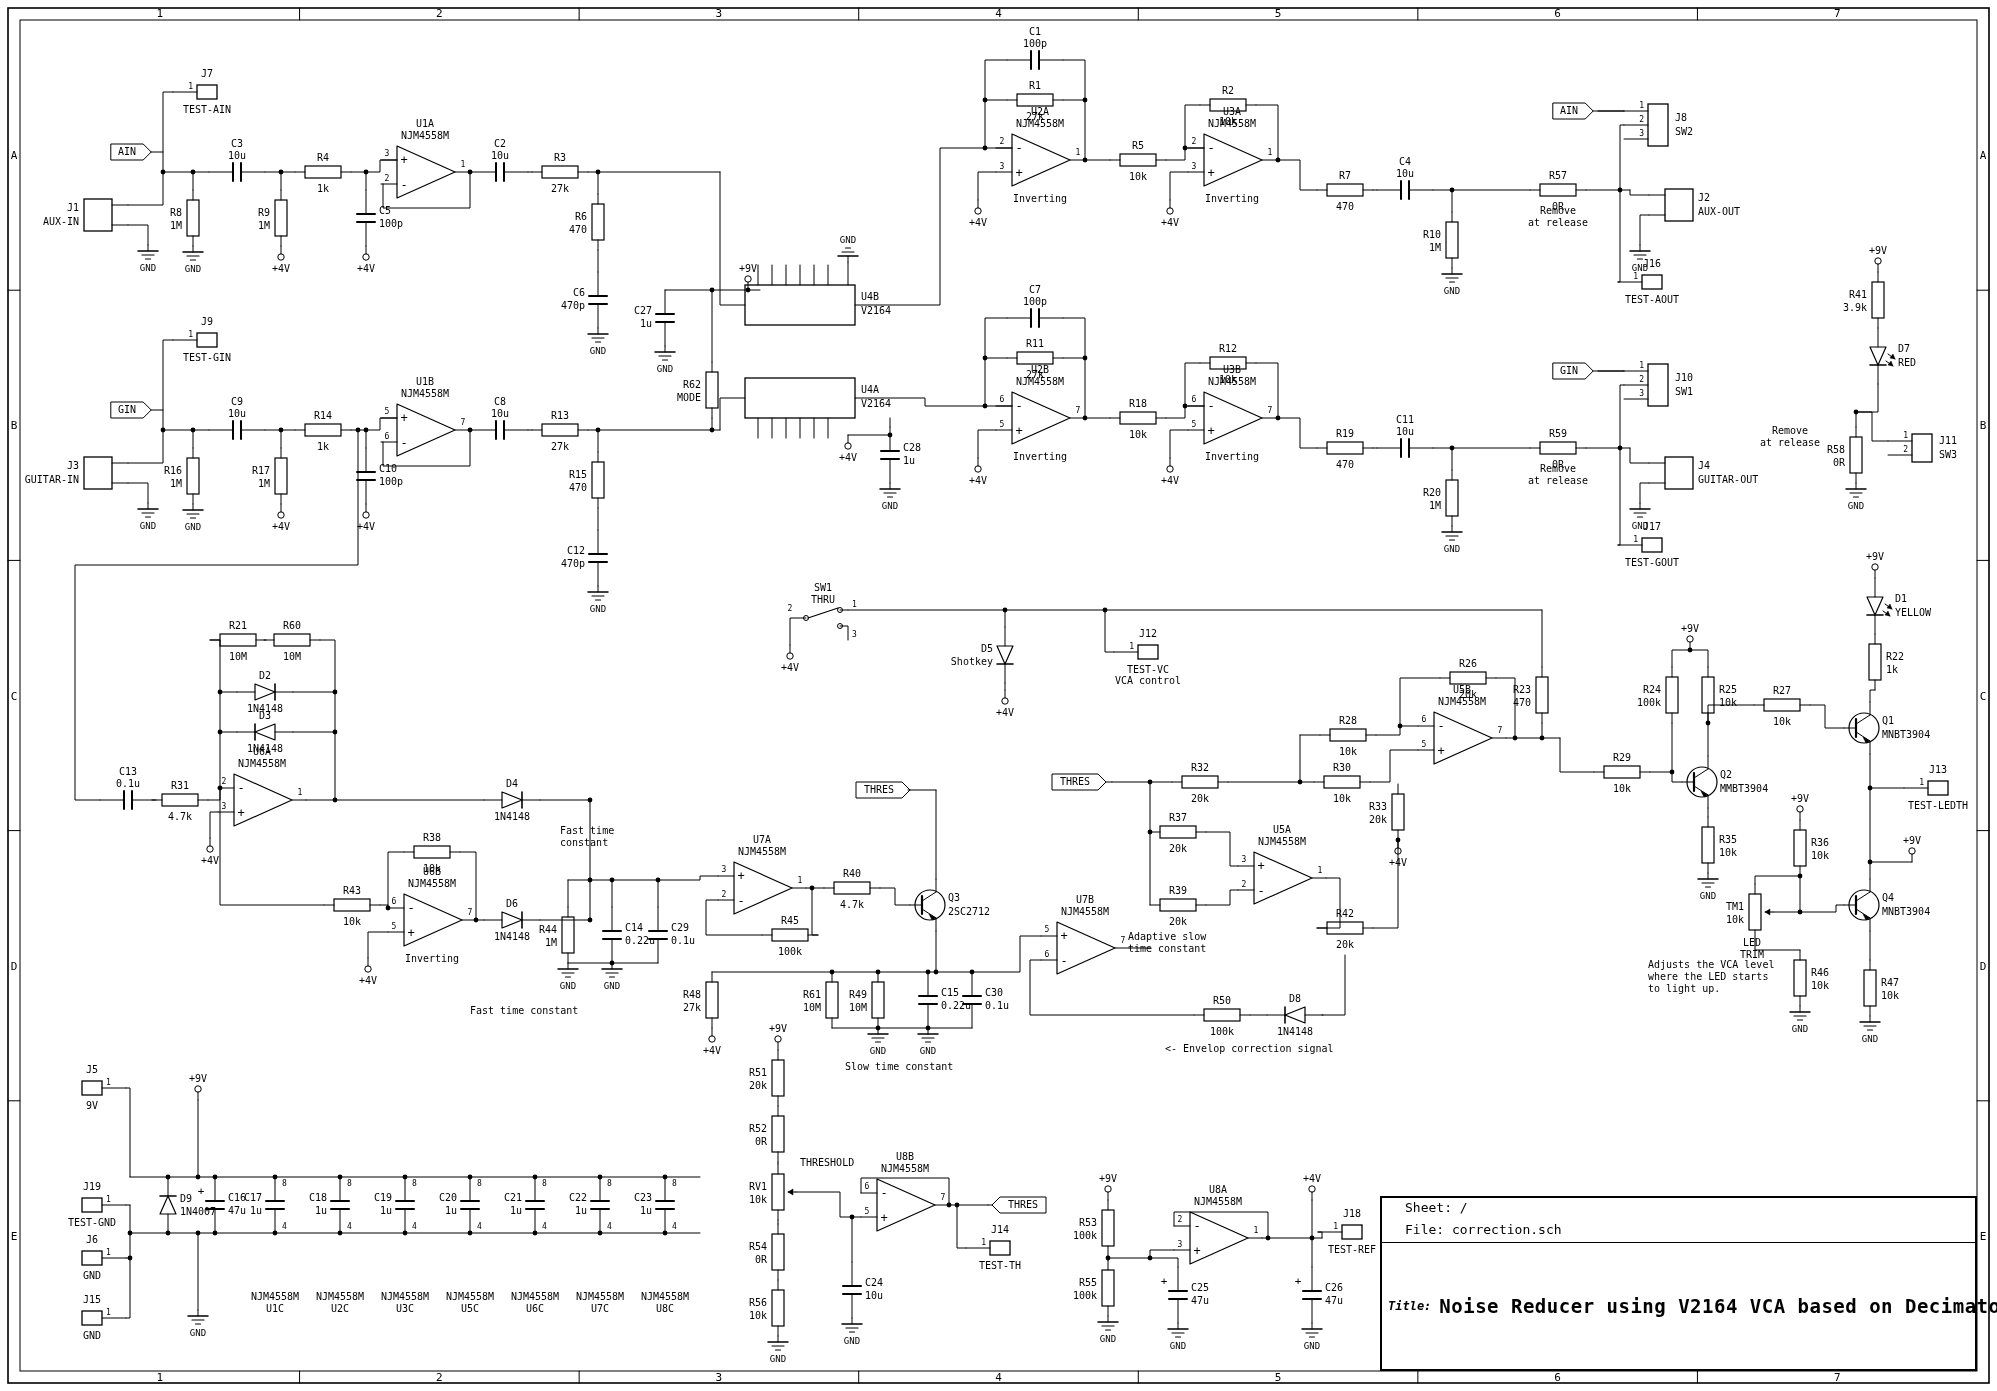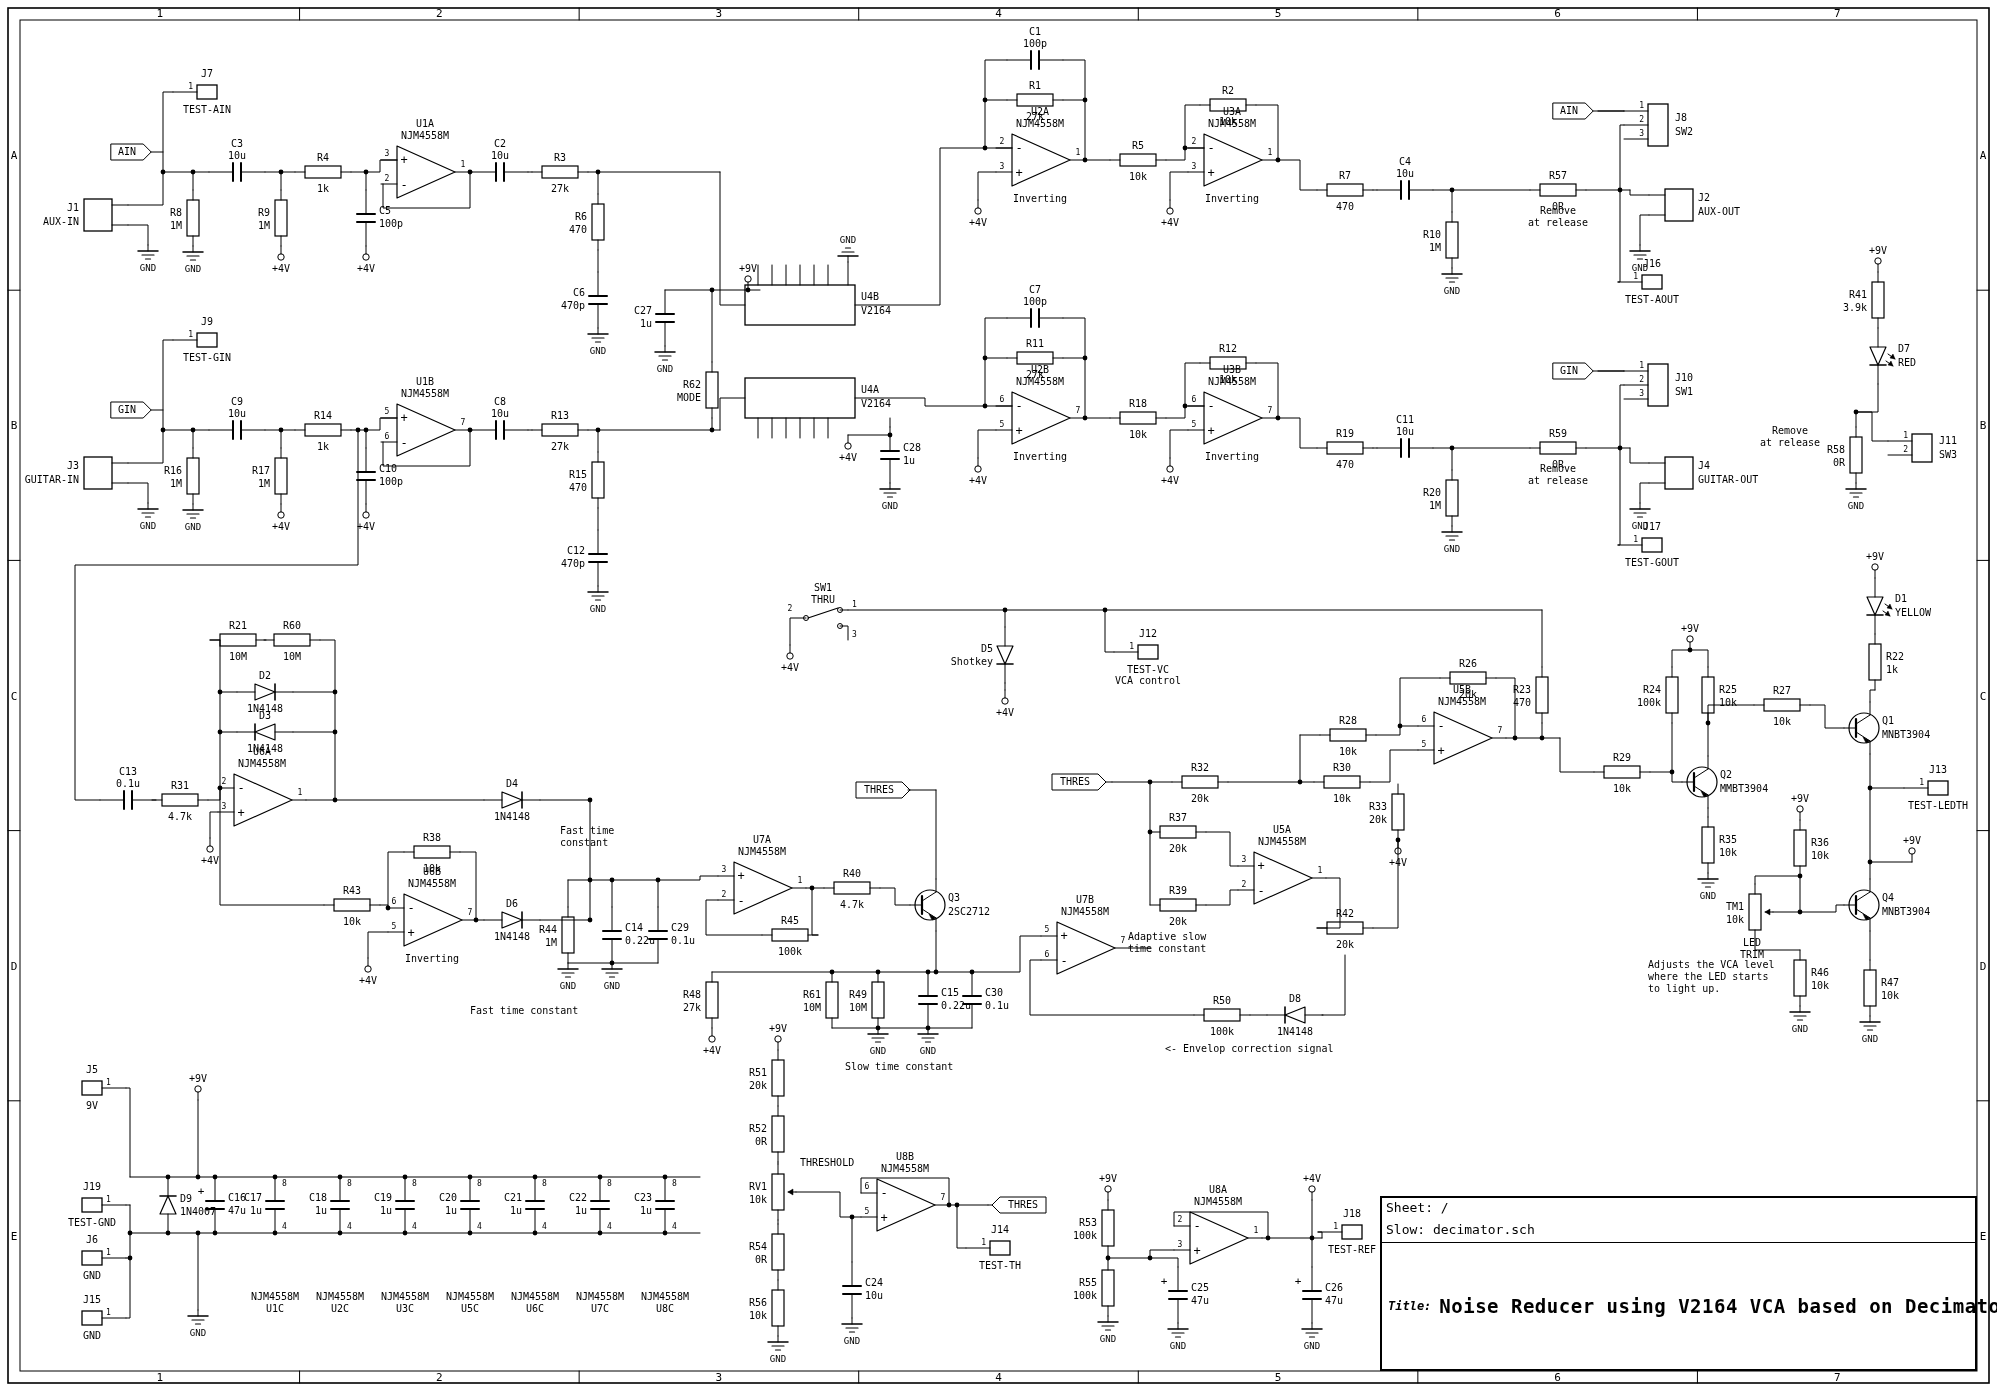--- a/index.html
+++ b/index.html
@@ -1,21 +1,21 @@
 <!DOCTYPE html>
 <html><head>
 <meta charset="utf-8">
 <style>
   html,body{margin:0;padding:0;background:#e8e8e8;}
   .page{position:relative;width:1997px;height:1391px;background:#ffffff;font-family:"DejaVu Sans Mono",monospace;}
   svg{position:absolute;left:0;top:0;}
   svg text{font-family:"DejaVu Sans Mono",monospace;fill:#000;}
   .tb{position:absolute;left:1380px;top:1196px;width:597px;height:175px;border:2px solid #000;box-sizing:border-box;
       background:#fff;font-size:13px;color:#000;display:flex;flex-direction:column;}
-  .tb-row{padding:2px 4px;height:22px;box-sizing:border-box;white-space:pre;}
+  .tb-row{padding:2px 23px;height:22px;box-sizing:border-box;white-space:pre;}
   .tb-title{flex:1;border-top:1px solid #000;display:flex;align-items:center;padding:0 6px;gap:8px;}
   .tlabel{font-weight:bold;font-style:italic;font-size:12px;}
   .ttext{font-size:19px;font-weight:bold;letter-spacing:0.5px;white-space:nowrap;}
   .tb-grid{display:grid;grid-template-columns:155px 300px 1fr;border-top:1px solid #000;}
   .cell{padding:3px 6px;box-sizing:border-box;height:26px;white-space:pre;}
   .cell.date,.cell.rev,.cell.id{border-left:1px solid #000;}
   .cell.tool,.cell.id{border-top:1px solid #000;}
   .cell.tool{grid-column:1 / span 2;}
   .cell.rev b{font-style:italic;}
 </style>
@@ -1834,19 +1834,19 @@
         <text x="535" y="1300" font-size="10" text-anchor="middle">NJM4558M</text>
         <text x="535" y="1312" font-size="10" text-anchor="middle">U6C</text>
         <text x="600" y="1300" font-size="10" text-anchor="middle">NJM4558M</text>
         <text x="600" y="1312" font-size="10" text-anchor="middle">U7C</text>
         <text x="665" y="1300" font-size="10" text-anchor="middle">NJM4558M</text>
         <text x="665" y="1312" font-size="10" text-anchor="middle">U8C</text>
       </g>
     </svg>
   <div class="tb">
     <div class="tb-row">Sheet: /</div>
-    <div class="tb-row">Slow: decimator.sch</div>
+    <div class="tb-row">File: correction.sch</div>
     <div class="tb-title">
       <span class="tlabel">Title:</span>
       <span class="ttext">Noise Reducer using V2164 VCA based on Decimator</span>
     </div>
   </div>
 </div>
 
 </body></html>

